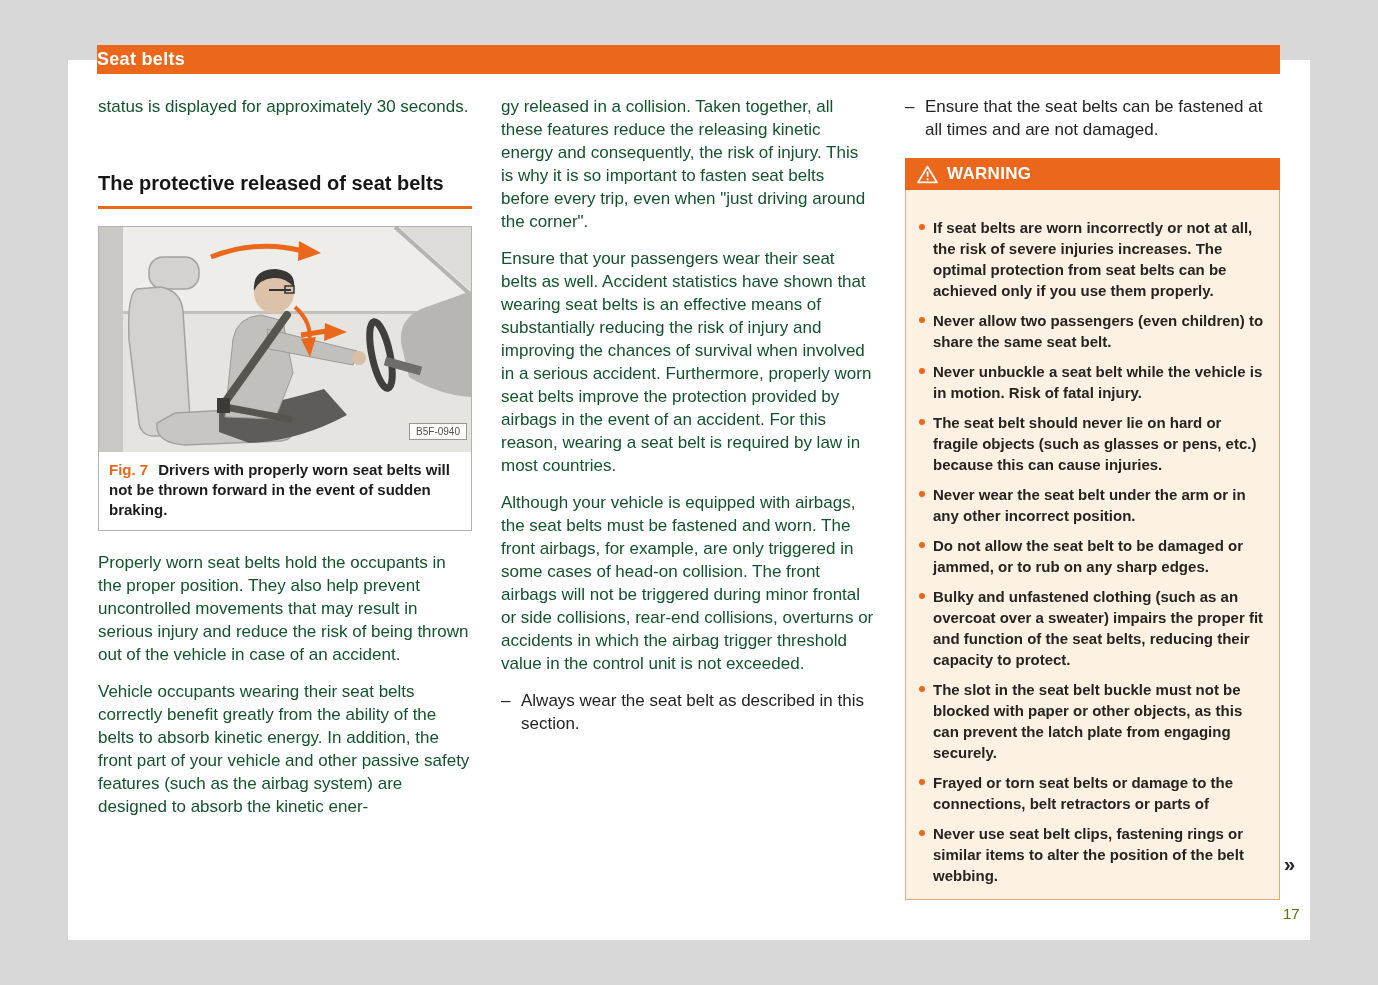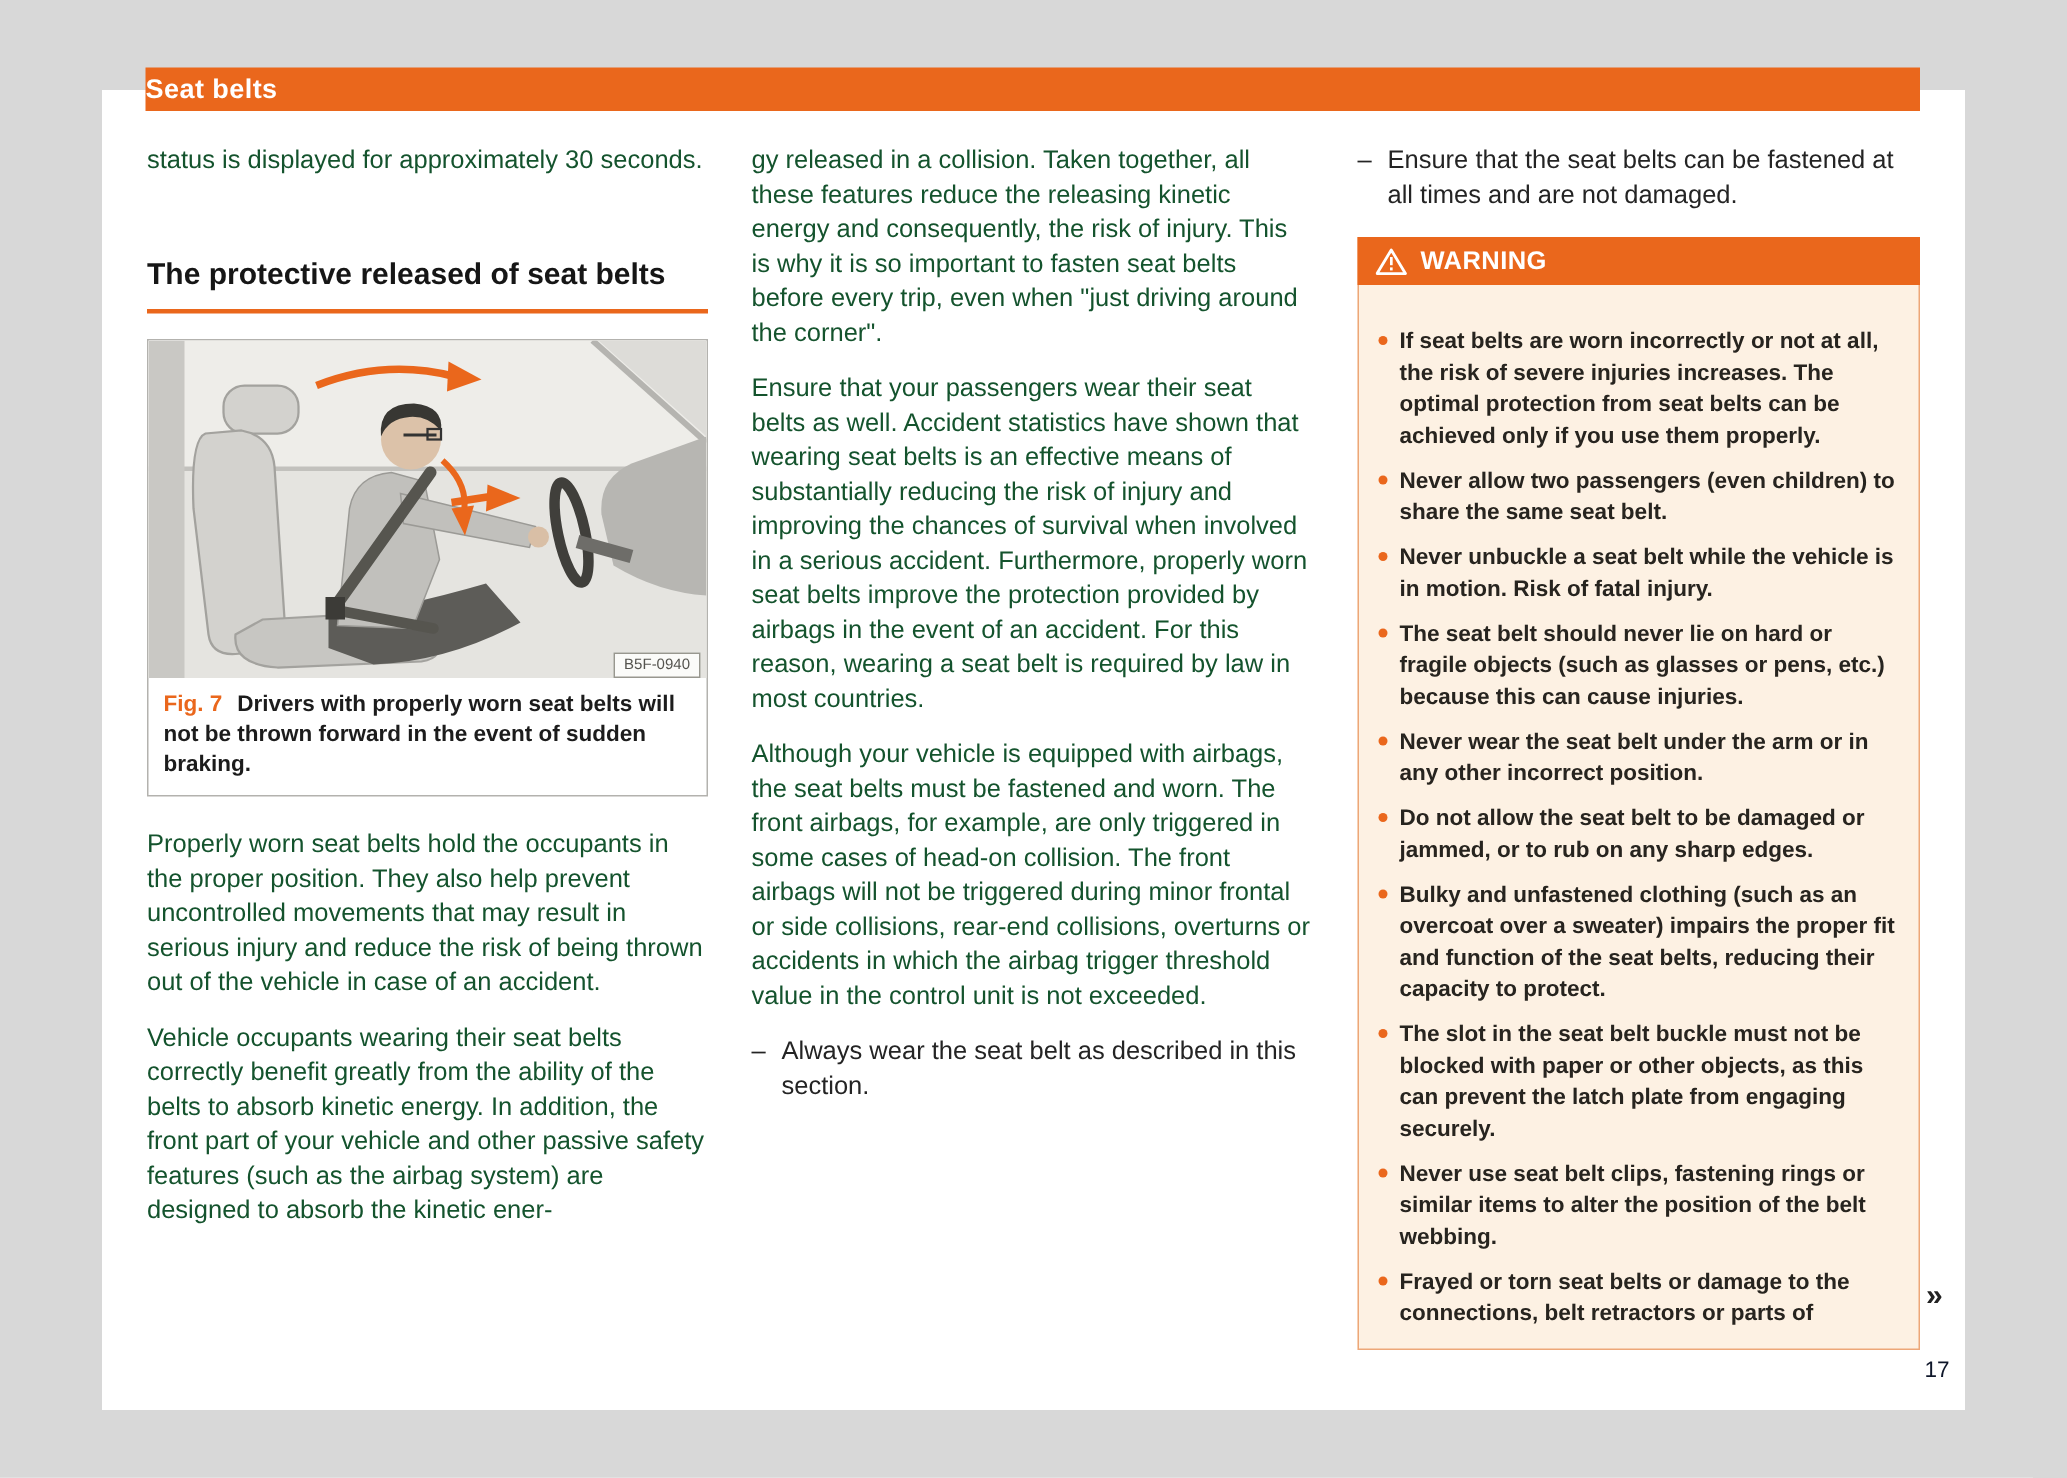--- a/index.html
+++ b/index.html
@@ -31,21 +31,21 @@
     font-size:20px; line-height:28px; font-weight:bold; color:#161616;
     border-bottom:3px solid var(--accent,#ea671c);
     padding-bottom:9px; margin-top:51px; margin-bottom:17px;
   }
 
   
   .figure { border:1px solid #b3b2ae; margin-bottom:20px; background:#fff; }
   .fig-image { position:relative; height:225px; background:#e5e4e0; overflow:hidden; }
   .fig-image svg { display:block; width:100%; height:100%; }
   .img-code {
-    position:absolute; right:4px; bottom:0; background:#fbfbf9;
+    position:absolute; right:4px; bottom:12px; background:#fbfbf9;
     border:1px solid #98978f; font-size:10px; line-height:13px;
     padding:1px 6px; color:#55544f;
   }
   .fig-caption { padding:8px 10px 10px; font-size:15px; line-height:20px; font-weight:bold; color:#1c1c1c; }
   .fig-label { color:var(--accent,#ea671c); margin-right:10px; }
 
   
   .dash-item { display:flex; font-size:17px; line-height:23px; color:#242424; margin-bottom:14px; }
   .dash-item .dash { flex:0 0 20px; }
 
@@ -64,21 +64,21 @@
     margin-top:9px;
   }
   .warn-item:first-child { margin-top:0; }
   .warn-item::before {
     content:""; position:absolute; left:1px; top:7px;
     width:6px; height:6px; border-radius:50%;
     background:var(--accent,#ea671c);
   }
 
   .continuation { position:absolute; left:1284px; top:853px; font-size:20px; font-weight:bold; color:#222; }
-  .page-number  { position:absolute; left:1283px; top:905px; font-size:15px; color:#0f172a; }
+  .page-number  { position:absolute; left:1283px; top:905px; font-size:15px; color:#4d7c0f; }
 </style>
 </head>
 <body>
 
 <div class="canvas">
   <div class="page"></div>
 
   <div class="header-bar">
     <span>Seat belts</span>
   </div>
@@ -164,21 +164,21 @@
       </div>
       <div class="warning-body">
         <div class="warn-item">If seat belts are worn incorrectly or not at all, the risk of severe injuries increases. The optimal protection from seat belts can be achieved only if you use them properly.</div>
         <div class="warn-item">Never allow two passengers (even children) to share the same seat belt.</div>
         <div class="warn-item">Never unbuckle a seat belt while the vehicle is in motion. Risk of fatal injury.</div>
         <div class="warn-item">The seat belt should never lie on hard or fragile objects (such as glasses or pens, etc.) because this can cause injuries.</div>
         <div class="warn-item">Never wear the seat belt under the arm or in any other incorrect position.</div>
         <div class="warn-item">Do not allow the seat belt to be damaged or jammed, or to rub on any sharp edges.</div>
         <div class="warn-item">Bulky and unfastened clothing (such as an overcoat over a sweater) impairs the proper fit and function of the seat belts, reducing their capacity to protect.</div>
         <div class="warn-item">The slot in the seat belt buckle must not be blocked with paper or other objects, as this can prevent the latch plate from engaging securely.</div>
+        <div class="warn-item">Frayed or torn seat belts or damage to the connections, belt retractors or parts of</div>
         <div class="warn-item">Never use seat belt clips, fastening rings or similar items to alter the position of the belt webbing.</div>
-        <div class="warn-item">Frayed or torn seat belts or damage to the connections, belt retractors or parts of</div>
       </div>
     </div>
   </div>
 
   <div class="continuation">»</div>
   <div class="page-number">17</div>
 </div>
 
 </body></html>

